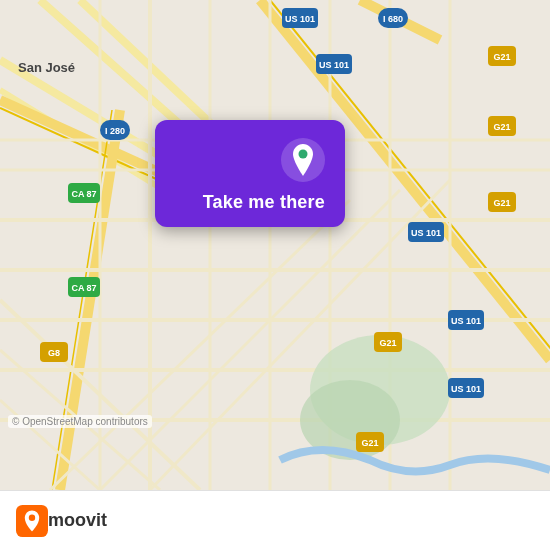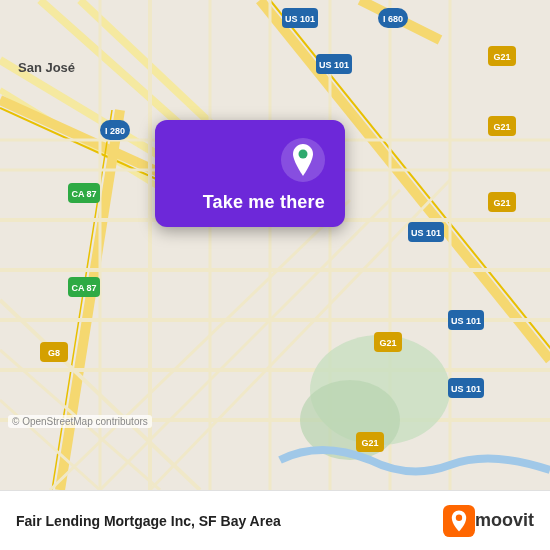--- a/index.html
+++ b/index.html
@@ -218,23 +218,20 @@
     </svg>
     <span id="popup-label">Take me there</span>
   </div>
 
   <div id="osm-credit">
     <span>© OpenStreetMap contributors</span>
   </div>
 </div>
 
 <div id="bottom-bar">
-  <div id="bottom-info">
-    <span id="location-name">Fair Lending Mortgage Inc, SF Bay Area</span>
-  </div>
   <div id="moovit-logo">
     <svg id="moovit-icon" viewBox="0 0 40 40">
 
       <rect width="40" height="40" rx="8" fill="#ff6600"></rect>
       <path d="M20 7C15.029 7 11 11.029 11 16c0 8.5 9 17 9 17s9-8.5 9-17c0-4.971-4.029-9-9-9z" fill="white"></path>
       <circle cx="20" cy="16" r="4" fill="#ff6600"></circle>
     </svg>
     <span id="moovit-text" style="font-size:18px;font-weight:bold;color:#333;">moovit</span>
   </div>
 </div>

